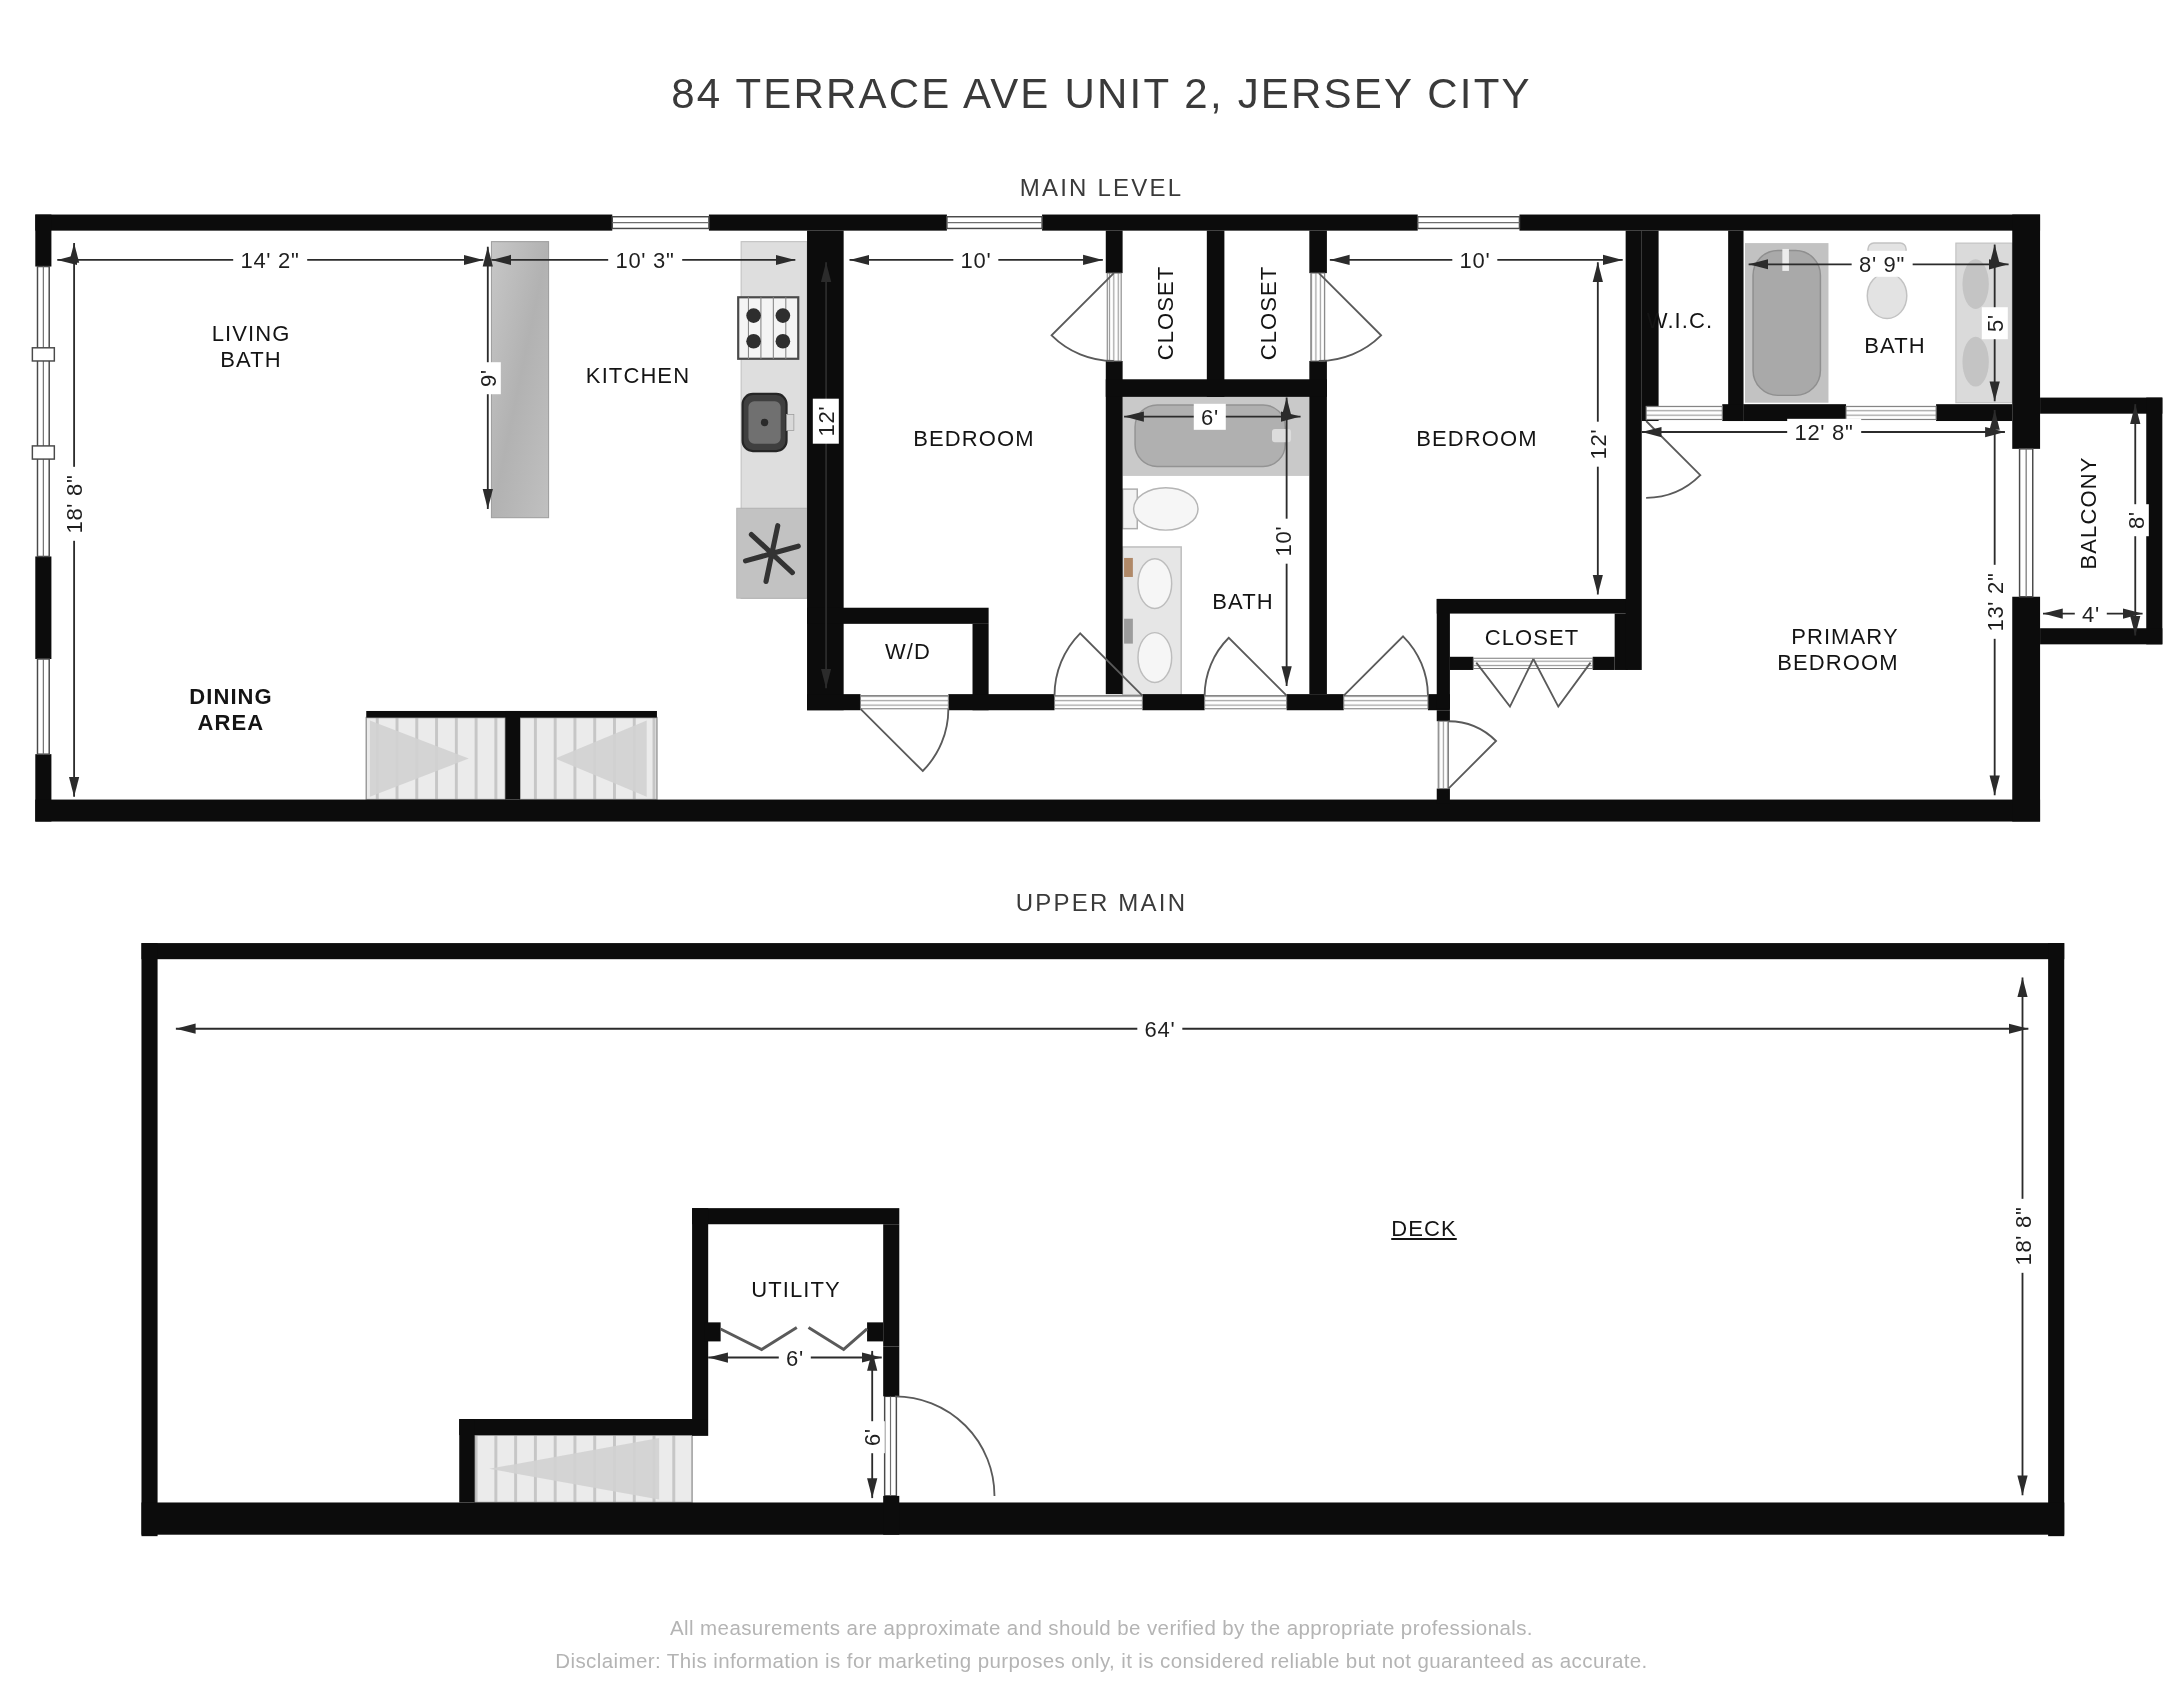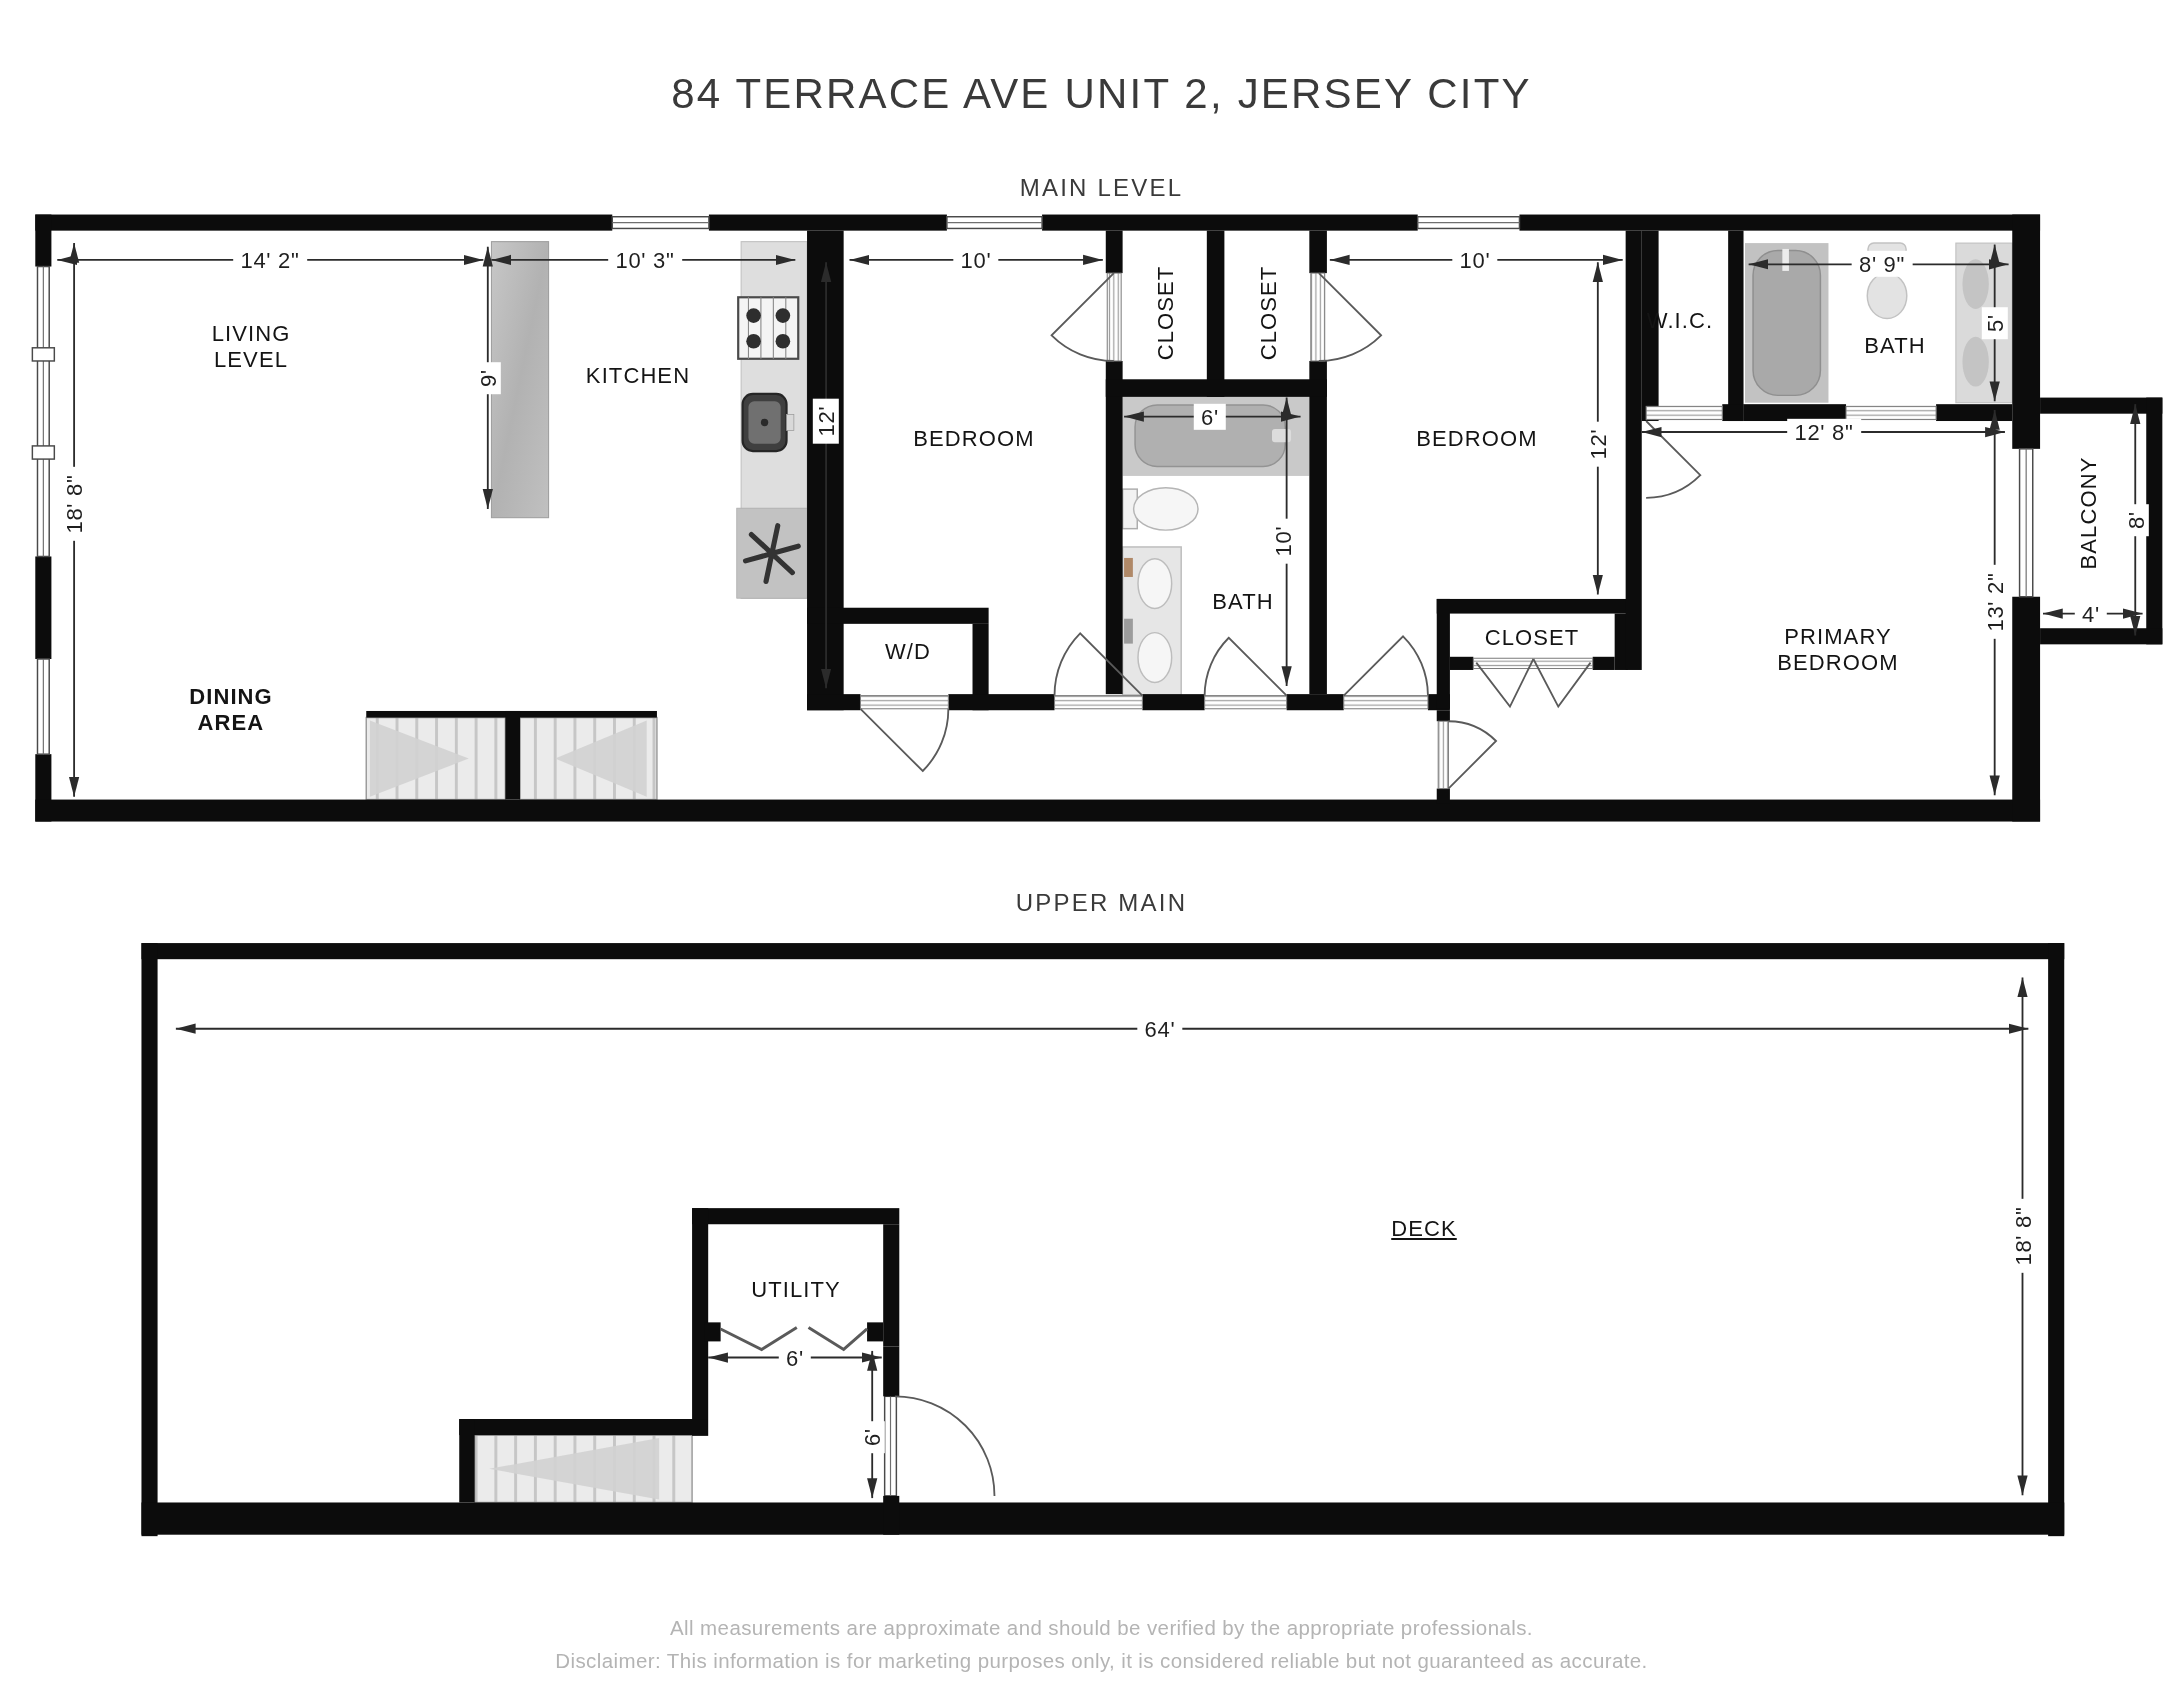--- a/index.html
+++ b/index.html
@@ -252,34 +252,34 @@
       <line x1="2916" y1="552" x2="2916" y2="868"></line>
       <line x1="2790" y1="838" x2="2926" y2="838"></line>
       <line x1="240" y1="1405" x2="2770" y2="1405"></line>
       <line x1="2762" y1="1335" x2="2762" y2="2042"></line>
       <line x1="967" y1="1854" x2="1204" y2="1854"></line>
       <line x1="1191" y1="1845" x2="1191" y2="2046"></line>
     </g>
   </svg>
 
   <div class="lbl" style="left:251px;top:347px;">LIVING
-LEVEL</div>
+BATH</div>
   <div class="lbl" style="left:638px;top:376px;">KITCHEN</div>
   <div class="lbl" style="left:231px;top:710px;font-weight:bold;">DINING
 AREA</div>
   <div class="lbl" style="left:974px;top:439px;">BEDROOM</div>
   <div class="lbl rot" style="left:1166px;top:313px;">CLOSET</div>
   <div class="lbl rot" style="left:1269px;top:313px;">CLOSET</div>
   <div class="lbl" style="left:1243px;top:602px;">BATH</div>
   <div class="lbl" style="left:908px;top:652px;">W/D</div>
   <div class="lbl" style="left:1477px;top:439px;">BEDROOM</div>
   <div class="lbl" style="left:1532px;top:638px;">CLOSET</div>
   <div class="lbl" style="left:1680px;top:321px;">W.I.C.</div>
   <div class="lbl" style="left:1895px;top:346px;">BATH</div>
-  <div class="lbl" style="left:1838px;top:650px;">PRIMARY
+  <div class="lbl" style="left:1838px;top:650px;text-align:right;">PRIMARY
 BEDROOM</div>
   <div class="lbl rot" style="left:2089px;top:513px;">BALCONY</div>
   <div class="lbl" style="left:796px;top:1275px;margin-top:15px;">UTILITY</div>
   <div class="lbl" style="left:1424px;top:1229px;text-decoration:underline;">DECK</div>
 
   <div class="dlbl" style="left:270px;top:260px;">14' 2"</div>
   <div class="dlbl" style="left:645px;top:260px;">10' 3"</div>
   <div class="dlbl" style="left:976px;top:260px;">10'</div>
   <div class="dlbl" style="left:1475px;top:260px;">10'</div>
   <div class="dlbl" style="left:1882px;top:264px;">8' 9"</div>

